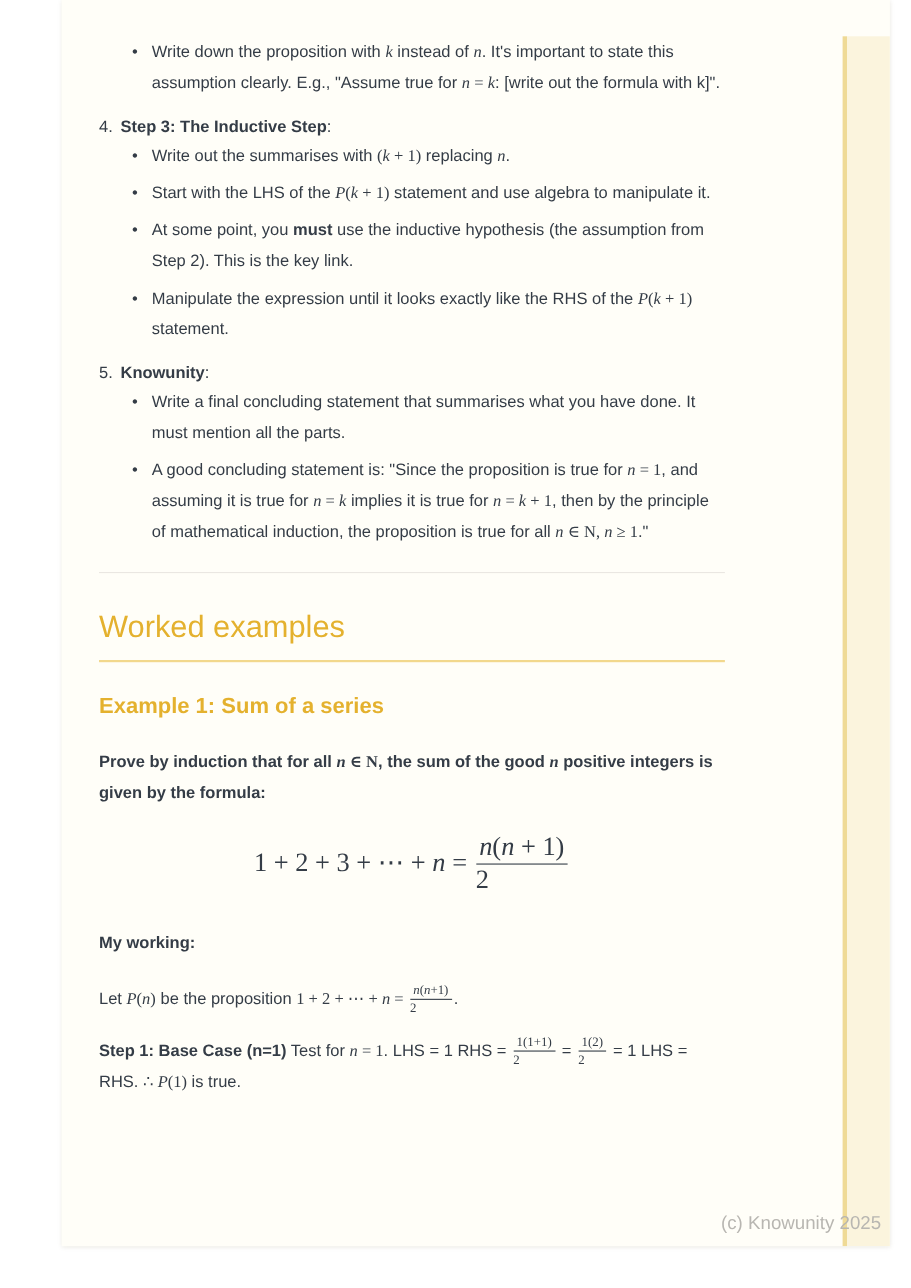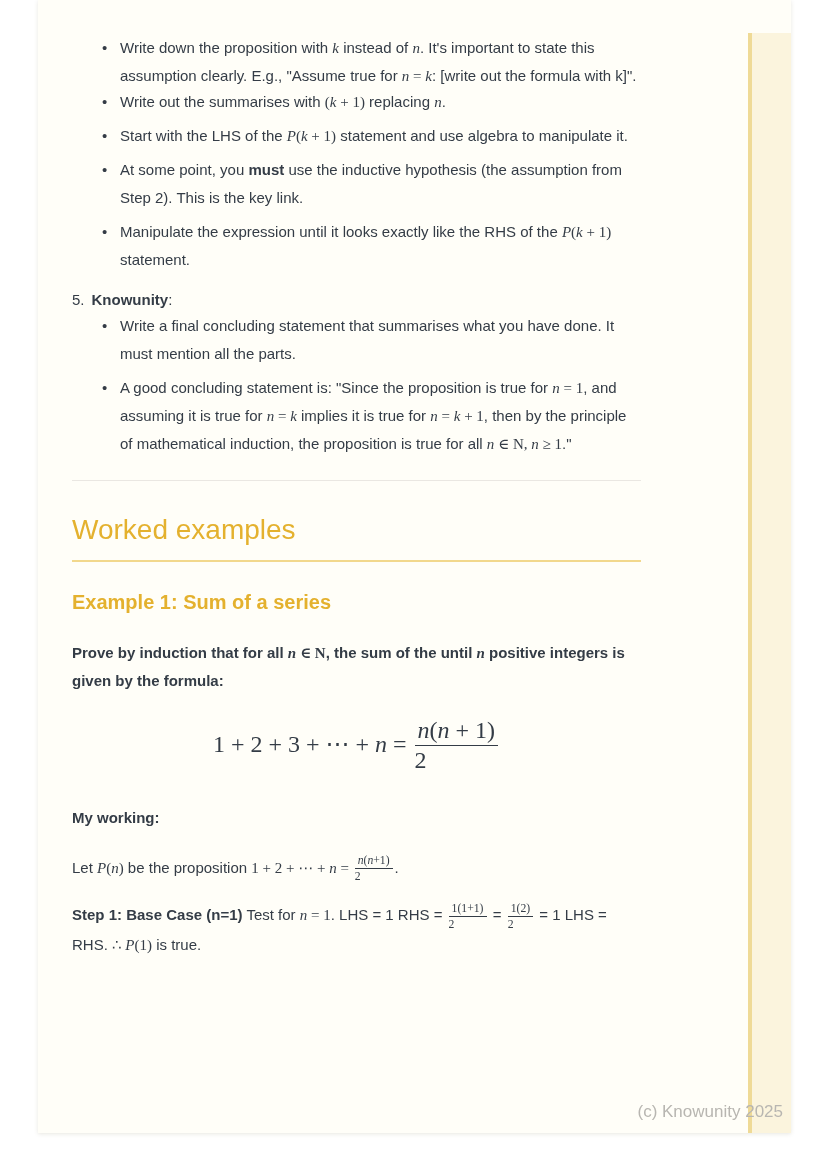--- a/index.html
+++ b/index.html
@@ -12,21 +12,21 @@
     --footer_text:#B8B6B1;
     --divider:#EAE7E2;
   }
   *{box-sizing:border-box;}
   html,body{margin:0;padding:0;}
   body{
     width:828px;height:1171px;position:relative;background:#ffffff;
     font-family:"Liberation Sans",sans-serif;color:var(--body_text);
   }
   .page{
-    position:absolute;left:38px;top:0;width:753px;height:1133px;
+    position:absolute;left:56px;top:0;width:753px;height:1133px;
     background:var(--page_bg);
     box-shadow:0 1px 4px rgba(130,120,90,.18);
     overflow:hidden;
   }
   .edge-column{position:absolute;top:33px;right:0;width:39px;height:1100px;background:var(--edge_column);}
   .edge-stripe{position:absolute;top:33px;right:39px;width:4px;height:1100px;background:var(--edge_stripe);}
   .content{position:relative;padding:34px 150px 0 34px;font-size:15px;line-height:28px;}
   .bullet-list{list-style:none;margin:0;padding:0;}
   .bullet{position:relative;padding-left:48px;margin-top:6px;}
   .bullet-list .bullet:first-child{margin-top:-2px;}
@@ -66,20 +66,23 @@
   <div class="edge-column"></div>
   <div class="edge-stripe"></div>
 
   <div class="content">
 
     <ul class="bullet-list top-bullets">
       <li class="bullet"><span>Write down the proposition with </span><span class="seg-v">k</span><span> instead of </span><span class="seg-v">n</span><span>. It's important to state this assumption clearly. E.g., "Assume true for </span><span class="seg-v">n</span><span class="seg-s"> = </span><span class="seg-v">k</span><span>: [write out the formula with k]".</span></li>
     </ul>
 
     <div class="numbered-item">
+      <div class="item-head">
+        <span class="item-num">4.</span><span class="item-title"><span class="seg-b">Step 3: The Inductive Step</span><span>:</span></span>
+      </div>
       <ul class="bullet-list">
         <li class="bullet"><span>Write out the summarises with </span><span class="seg-s">(</span><span class="seg-v">k</span><span class="seg-s"> + 1)</span><span> replacing </span><span class="seg-v">n</span><span>.</span></li>
         <li class="bullet"><span>Start with the LHS of the </span><span class="seg-v">P</span><span class="seg-s">(</span><span class="seg-v">k</span><span class="seg-s"> + 1)</span><span> statement and use algebra to manipulate it.</span></li>
         <li class="bullet"><span>At some point, you </span><span class="seg-b">must</span><span> use the inductive hypothesis (the assumption from Step 2). This is the key link.</span></li>
         <li class="bullet"><span>Manipulate the expression until it looks exactly like the RHS of the </span><span class="seg-v">P</span><span class="seg-s">(</span><span class="seg-v">k</span><span class="seg-s"> + 1)</span><span> statement.</span></li>
       </ul>
     </div>
 
     <div class="numbered-item">
       <div class="item-head">
@@ -90,21 +93,21 @@
         <li class="bullet"><span>A good concluding statement is: "Since the proposition is true for </span><span class="seg-v">n</span><span class="seg-s"> = 1</span><span>, and assuming it is true for </span><span class="seg-v">n</span><span class="seg-s"> = </span><span class="seg-v">k</span><span> implies it is true for </span><span class="seg-v">n</span><span class="seg-s"> = </span><span class="seg-v">k</span><span class="seg-s"> + 1</span><span>, then by the principle of mathematical induction, the proposition is true for all </span><span class="seg-v">n</span><span class="seg-s"> ∈ N, </span><span class="seg-v">n</span><span class="seg-s"> ≥ 1</span><span>."</span></li>
       </ul>
     </div>
 
     <hr class="divider">
 
     <h1 class="section">Worked examples</h1>
 
     <h2 class="subsection">Example 1: Sum of a series</h2>
 
-    <p class="statement"><span class="seg-b">Prove by induction that for all </span><span class="seg-v">n</span><span class="seg-s"> ∈ N</span><span class="seg-b">, the sum of the until </span><span class="seg-v">n</span><span class="seg-b"> positive integers is given by the formula:</span></p>
+    <p class="statement"><span class="seg-b">Prove by induction that for all </span><span class="seg-v">n</span><span class="seg-s"> ∈ N</span><span class="seg-b">, the sum of the good </span><span class="seg-v">n</span><span class="seg-b"> positive integers is given by the formula:</span></p>
 
     <div class="display-math"><span class="seg-s">1 + 2 + 3 + ⋯ + </span><span class="seg-v">n</span><span class="seg-s"> = </span><span class="frac"><span class="num"><span class="seg-v">n</span><span class="seg-s">(</span><span class="seg-v">n</span><span class="seg-s"> + 1)</span></span><span class="den"><span class="seg-s">2</span></span></span></div>
 
     <p class="working-label">My working:</p>
 
     <p class="let-line"><span>Let </span><span class="seg-v">P</span><span class="seg-s">(</span><span class="seg-v">n</span><span class="seg-s">)</span><span> be the proposition </span><span class="seg-s">1 + 2 + ⋯ + </span><span class="seg-v">n</span><span class="seg-s"> = </span><span class="frac"><span class="num"><span class="seg-v">n</span><span class="seg-s">(</span><span class="seg-v">n</span><span class="seg-s">+1)</span></span><span class="den"><span class="seg-s">2</span></span></span><span>.</span></p>
 
     <p class="step1-line"><span class="seg-b">Step 1: Base Case (n=1)</span><span> Test for </span><span class="seg-v">n</span><span class="seg-s"> = 1</span><span>. LHS = 1 RHS = </span><span class="frac"><span class="num"><span class="seg-s">1(1+1)</span></span><span class="den"><span class="seg-s">2</span></span></span><span> = </span><span class="frac"><span class="num"><span class="seg-s">1(2)</span></span><span class="den"><span class="seg-s">2</span></span></span><span> = 1 LHS = RHS. </span><span class="seg-s">∴ </span><span class="seg-v">P</span><span class="seg-s">(1)</span><span> is true.</span></p>
 
   </div>

